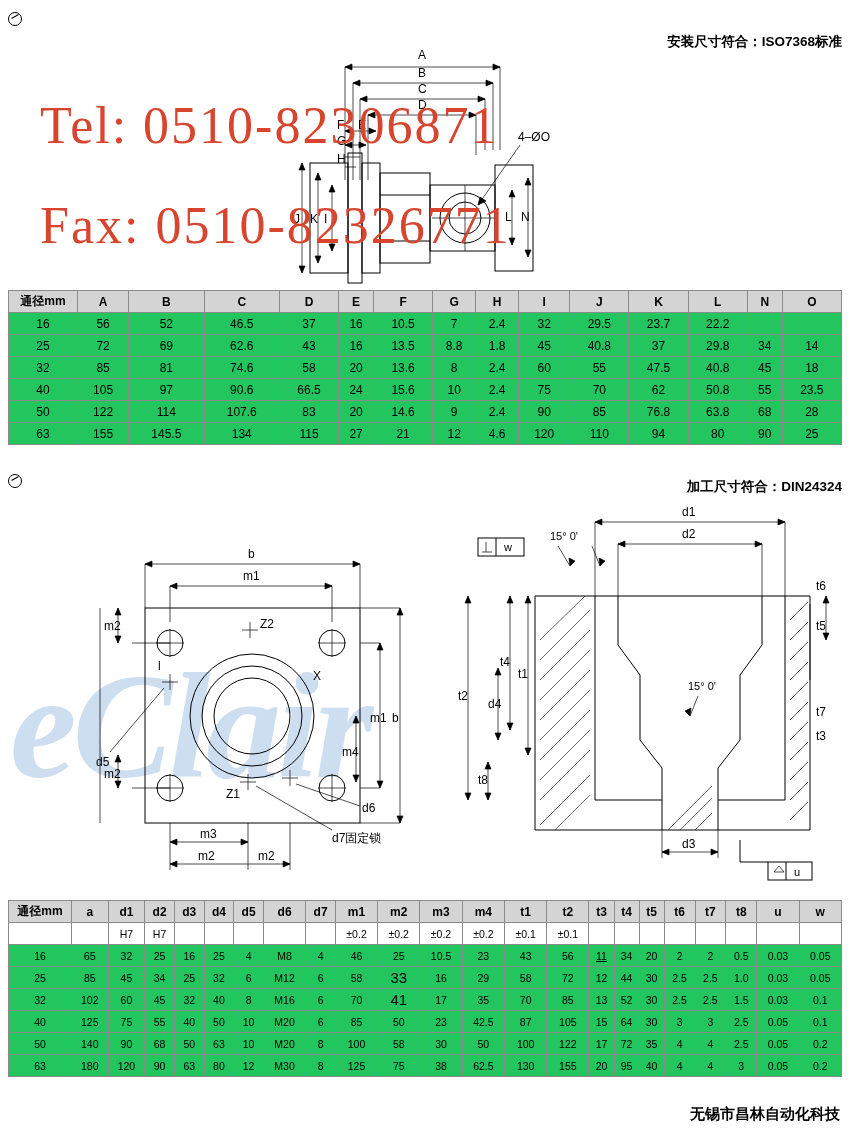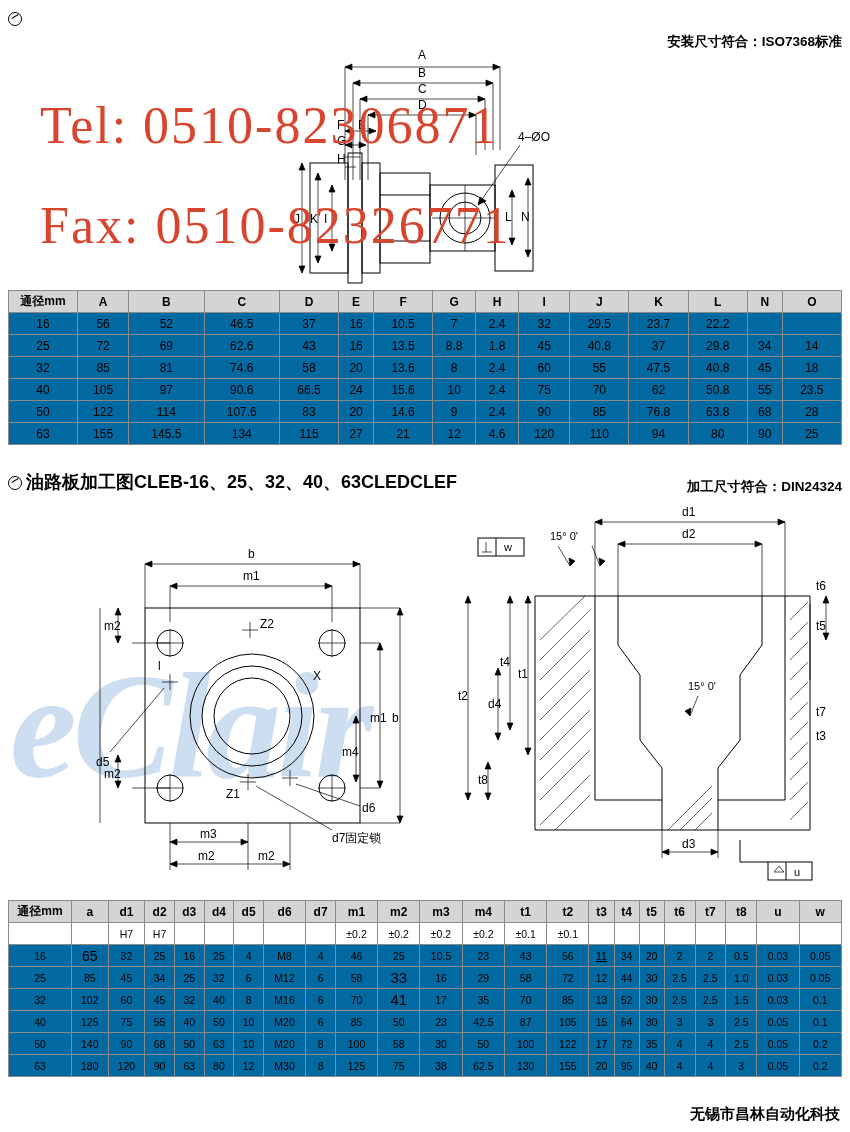--- a/index.html
+++ b/index.html
@@ -37,21 +37,21 @@
   .sec-note{
     position:absolute;right:8px;
     font-size:13.5px;font-weight:bold;white-space:nowrap;
   }
 
   
   table.dim{
     position:absolute;
     border-collapse:collapse;
     font-size:12px;
-    background:#0369a1;
+    background:#22c55e;
   }
   table.dim th, table.dim td{
     border:1px solid #8a8a8a;
     text-align:center;
     vertical-align:middle;
     padding:0;
     height:21px;
     font-weight:normal;
     white-space:nowrap;
   }
@@ -342,21 +342,21 @@
           <td>110</td>
           <td>94</td>
           <td>80</td>
           <td>90</td>
           <td>25</td>
         </tr>
       </tbody>
   </table>
 
   <div class="sec-head" style="top:470px;">
-    <span class="bullet"></span><span>油路板加工图CLEB-16、25、32、40、63CLEDCLEF</span>
+    <span class="bullet"></span>
   </div>
   <div class="sec-note" style="top:478px;">加工尺寸符合：DIN24324</div>
 
   <div class="draw" style="left:60px;top:530px;z-index:5;">
     <svg width="400" height="360" viewBox="0 0 400 360">
 
       <g class="thin">
         <line x1="85" y1="34" x2="300" y2="34"></line>
         <path d="M85,34 l7,-3 l0,6 z" class="hatch"></path>
         <path d="M300,34 l-7,-3 l0,6 z" class="hatch"></path>
@@ -680,21 +680,21 @@
           <th style="background: rgb(255, 255, 255); font-weight: normal; font-size: 10.5px;"></th>
           <th style="background: rgb(255, 255, 255); font-weight: normal; font-size: 10.5px;"></th>
           <th style="background: rgb(255, 255, 255); font-weight: normal; font-size: 10.5px;"></th>
           <th style="background: rgb(255, 255, 255); font-weight: normal; font-size: 10.5px;"></th>
           <th style="background: rgb(255, 255, 255); font-weight: normal; font-size: 10.5px;"></th>
         </tr>
     </thead>
     <tbody>
         <tr>
           <td style="font-size: 10.5px;">16</td>
-          <td style="font-size: 14px;">65</td>
+          <td style="font-size: 11px;">65</td>
           <td style="font-size: 10.5px;">32</td>
           <td style="font-size: 10.5px;">25</td>
           <td style="font-size: 10.5px;">16</td>
           <td style="font-size: 10.5px;">25</td>
           <td style="font-size: 10.5px;">4</td>
           <td style="font-size: 10.5px;">M8</td>
           <td style="font-size: 10.5px;">4</td>
           <td style="font-size: 10.5px;">46</td>
           <td style="font-size: 10.5px;">25</td>
           <td style="font-size: 10.5px;">10.5</td>

